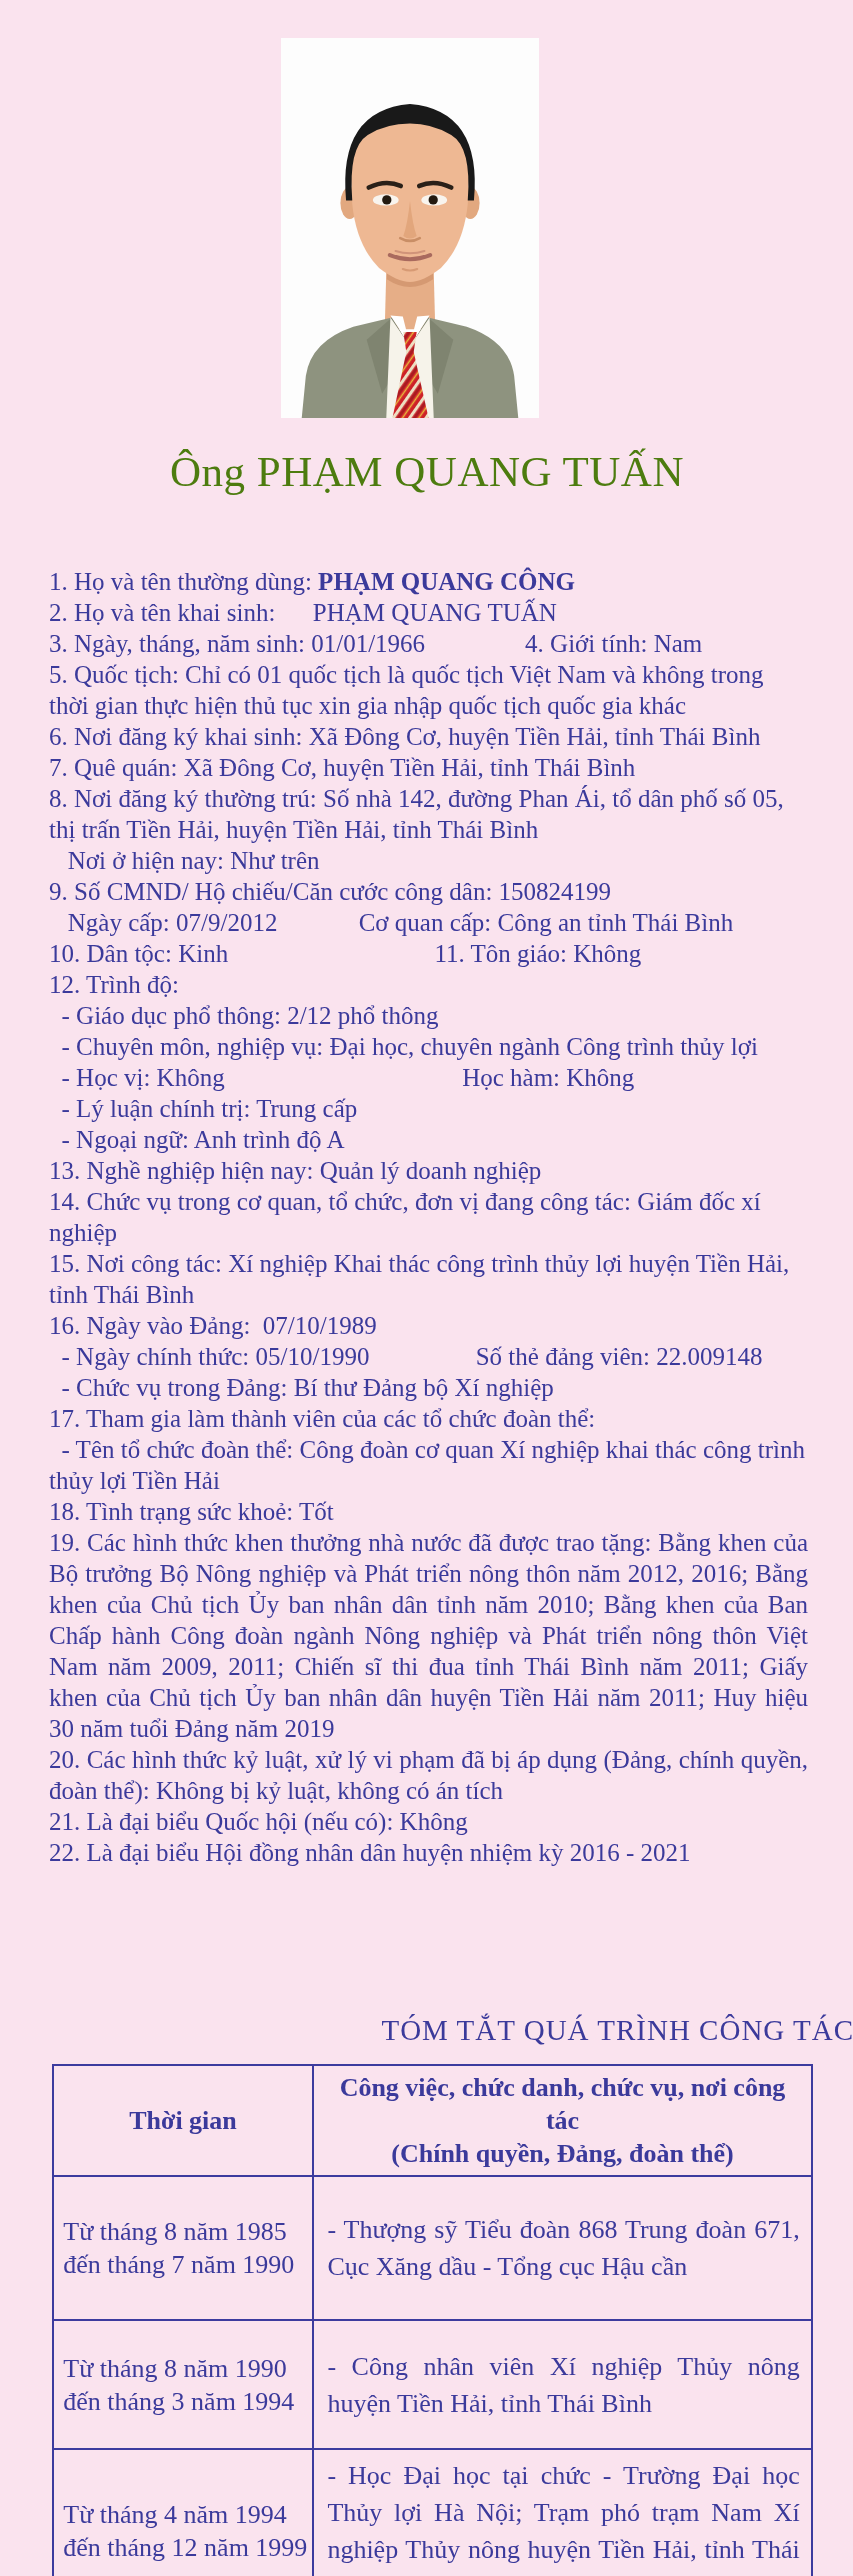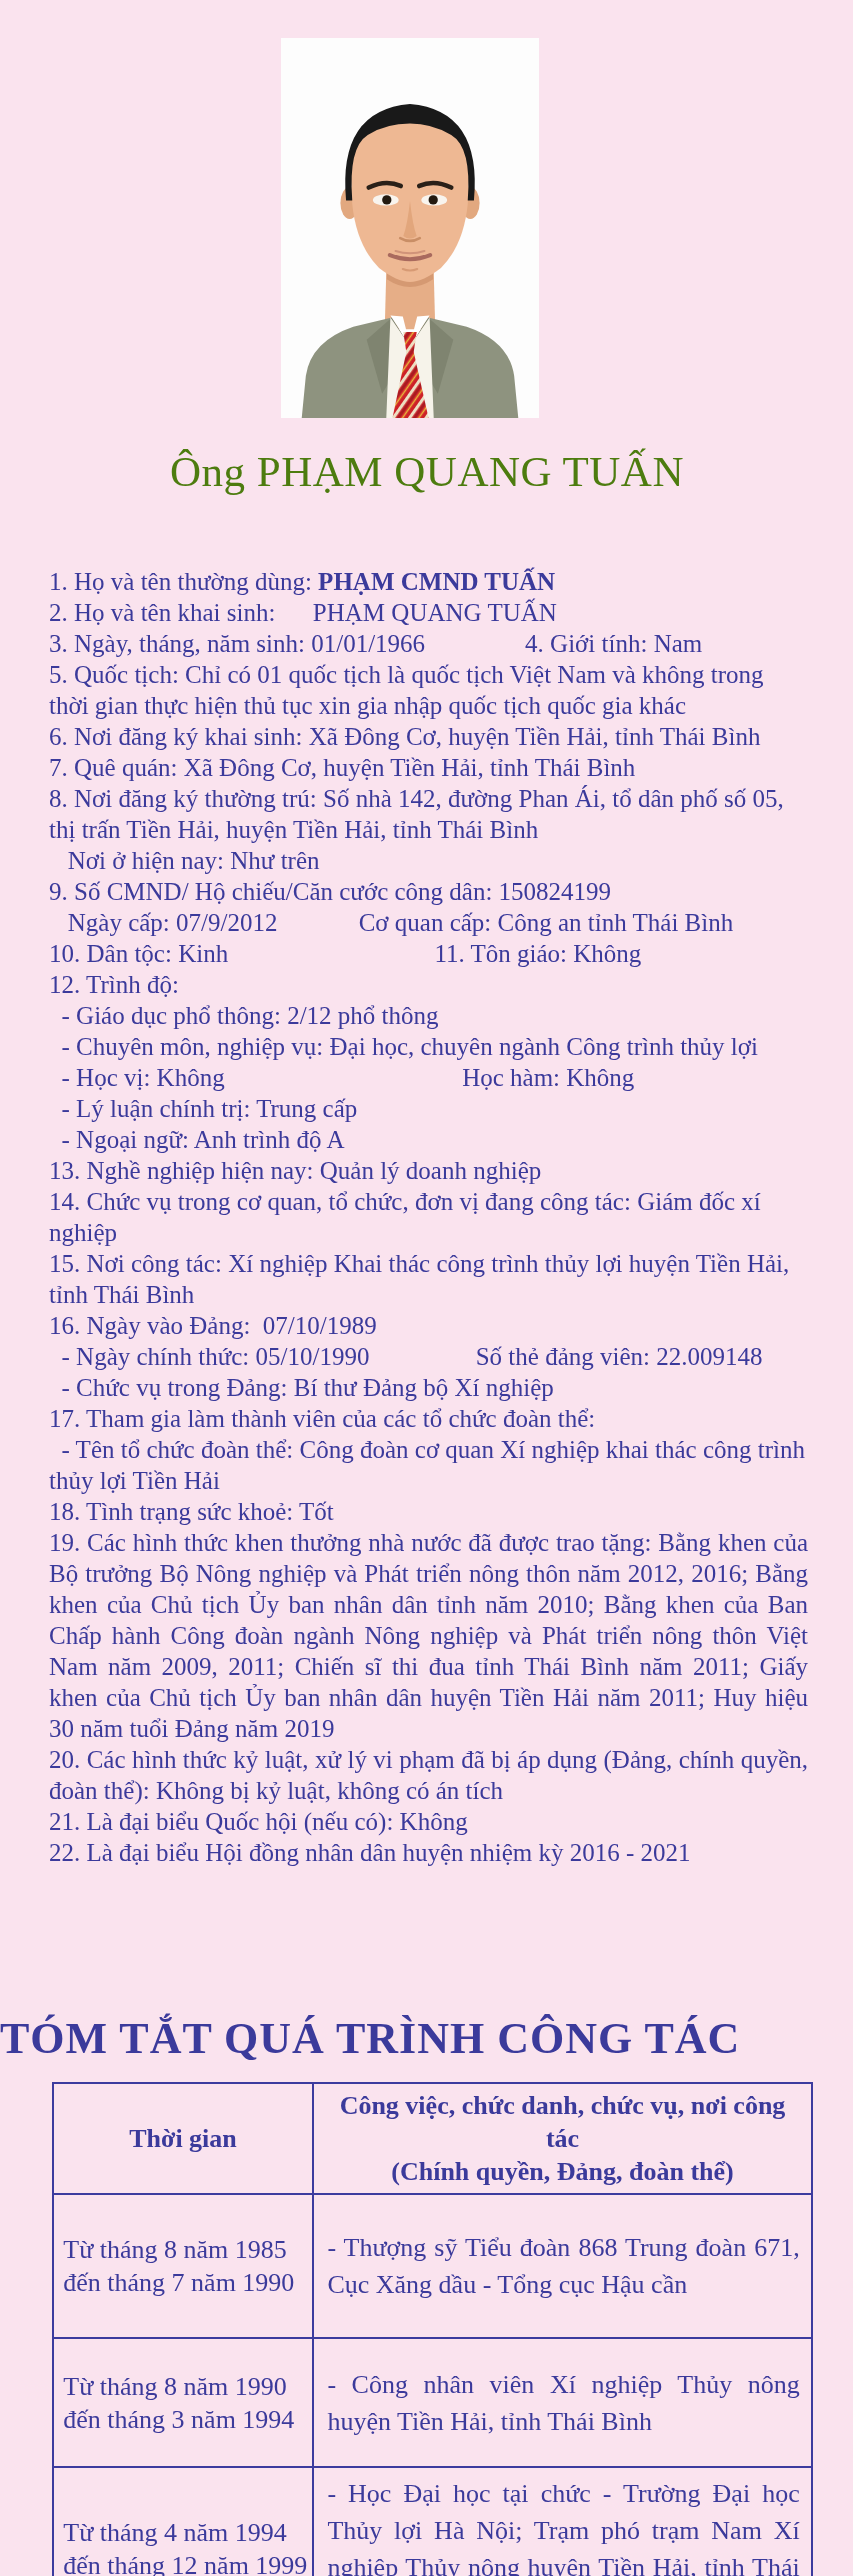--- a/index.html
+++ b/index.html
@@ -16,22 +16,22 @@
     margin:29px 0 0 0;text-align:center;
     font-size:43px;line-height:1.15;font-weight:normal;
     color:#4d7c0f;letter-spacing:0.5px;
   }
   .profile{margin:70px 46px 0 49px;font-size:25px;line-height:31px}
   .profile p{margin:0;padding:0}
   .pre{white-space:pre-wrap}
   .justify{text-align:justify}
   .profile strong{font-weight:bold}
   .section-title{
-    margin:145px 0 0 0;text-align:left;font-weight:bold;
-    font-size:44px;line-height:1.2;color:#3b3a9b;letter-spacing:1px;
+    margin:145px 0 0 0;text-align:right;font-weight:normal;
+    font-size:29px;line-height:1.2;color:#3b3a9b;letter-spacing:1px;
   }
   table.history{
     border-collapse:collapse;table-layout:fixed;
     margin:15.5px 43px 0 52px;width:759px;
   }
   .history th,.history td{border:2.1px solid #3c3b9e;vertical-align:middle}
   .history th{
     font-size:26px;font-weight:bold;text-align:center;
     padding:5.2px 7.2px;line-height:33px;margin-top:20px;
   }
@@ -106,21 +106,21 @@
 
       <path d="M211,421 Q250,437 289,421" stroke="#a96a5e" stroke-width="8" fill="none" stroke-linecap="round"></path>
       <path d="M222,413 Q250,422 278,413" stroke="#cf9379" stroke-width="4" fill="none" stroke-linecap="round"></path>
       <path d="M236,448 Q250,454 264,448" stroke="#d79a74" stroke-width="4" fill="none" stroke-linecap="round"></path>
     </svg>
   </div>
 
   <h1 class="main-title">Ông PHẠM QUANG TUẤN</h1>
 
   <section class="profile">
-      <p class="pre"><span>1. Họ và tên thường dùng: </span><strong>PHẠM CMND TUẤN</strong></p>
+      <p class="pre"><span>1. Họ và tên thường dùng: </span><strong>PHẠM QUANG CÔNG</strong></p>
       <p class="pre"><span>2. Họ và tên khai sinh:      PHẠM QUANG TUẤN</span></p>
       <p class="pre"><span>3. Ngày, tháng, năm sinh: 01/01/1966                4. Giới tính: Nam</span></p>
       <p class=""><span>5. Quốc tịch: Chỉ có 01 quốc tịch là quốc tịch Việt Nam và không trong thời gian thực hiện thủ tục xin gia nhập quốc tịch quốc gia khác</span></p>
       <p class=""><span>6. Nơi đăng ký khai sinh: Xã Đông Cơ, huyện Tiền Hải, tỉnh Thái Bình</span></p>
       <p class=""><span>7. Quê quán: Xã Đông Cơ, huyện Tiền Hải, tỉnh Thái Bình</span></p>
       <p class=""><span>8. Nơi đăng ký thường trú: Số nhà 142, đường Phan Ái, tổ dân phố số 05, thị trấn Tiền Hải, huyện Tiền Hải, tỉnh Thái Bình</span></p>
       <p class="pre"><span>   Nơi ở hiện nay: Như trên</span></p>
       <p class=""><span>9. Số CMND/ Hộ chiếu/Căn cước công dân: 150824199</span></p>
       <p class="pre"><span>   Ngày cấp: 07/9/2012             Cơ quan cấp: Công an tỉnh Thái Bình</span></p>
       <p class="pre"><span>10. Dân tộc: Kinh                                 11. Tôn giáo: Không</span></p>

